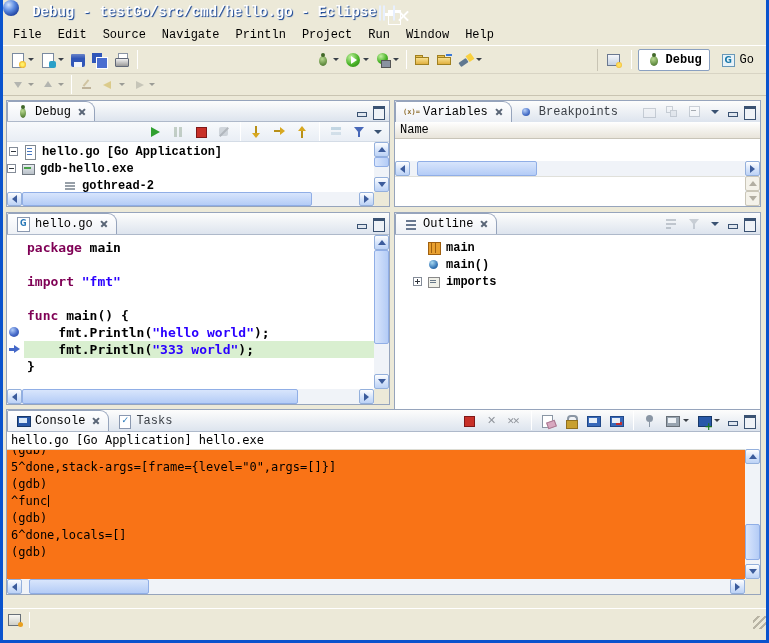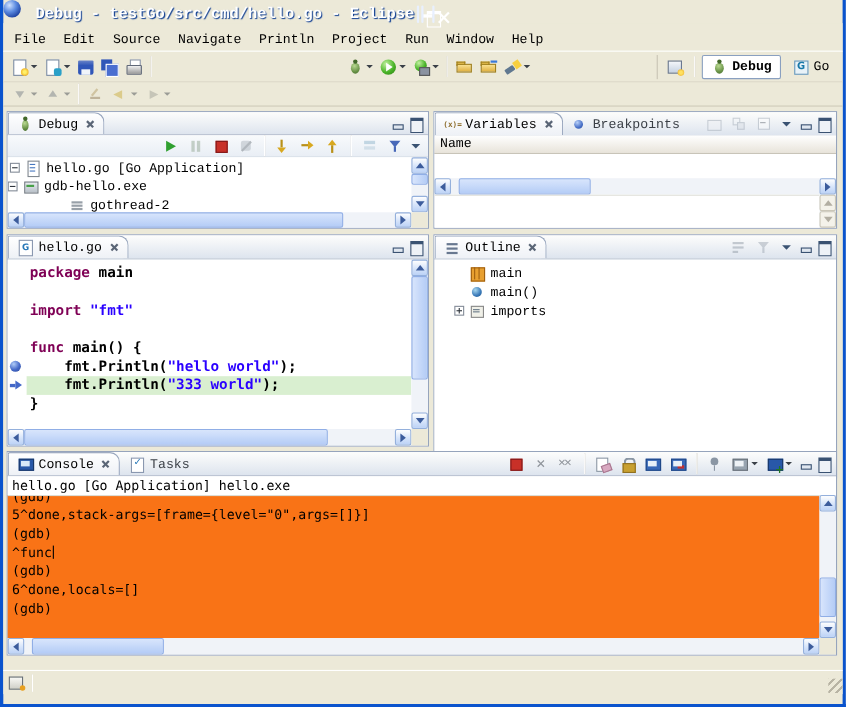--- a/index.html
+++ b/index.html
@@ -52,21 +52,21 @@
   .hdr-tools{margin-left:auto;display:flex;align-items:center;gap:2px;padding:0 3px;height:100%;}
   .hic{width:15px;height:15px;display:inline-block;position:relative;flex:none;}
   .chev::before{content:"";position:absolute;left:3px;top:6px;border-top:4px solid #3a5272;border-left:4px solid transparent;border-right:4px solid transparent;}
   .minv::before{content:"";position:absolute;left:3px;top:8px;width:8px;height:3px;border:1px solid #3a5272;background:#dfe6ef;}
   .maxv::before{content:"";position:absolute;left:2px;top:2px;width:10px;height:10px;border:1px solid #3a5272;border-top-width:3px;background:#eef2f7;}
 
   .view-toolbar{position:absolute;top:21px;left:0;right:0;height:20px;display:flex;justify-content:flex-end;align-items:center;gap:1px;padding-right:3px;background:linear-gradient(#f8fafc,#e9eef5);border-bottom:1px solid #d4dce6;}
 
   
   .tree-row{height:17px;display:flex;align-items:center;font-size:12px;white-space:nowrap;}
-  .tree-lbl{margin-left:4px;}
+  .tree-lbl{margin-left:4px;font-weight:bold;}
   .exp{width:9px;height:9px;flex:none;position:relative;margin-right:4px;background:#fff;border:1px solid #848c98;}
   .exp.none{visibility:hidden;}
   .exp.minus::before,.exp.plus::before{content:"";position:absolute;left:1px;top:3px;width:5px;height:1px;background:#30363e;}
   .exp.plus::after{content:"";position:absolute;left:3px;top:1px;width:1px;height:5px;background:#30363e;}
   .ic16{width:16px;height:16px;display:inline-block;position:relative;flex:none;}
 
   #debug-tree{position:absolute;top:41px;left:0;right:15px;bottom:14px;background:#fff;overflow:hidden;padding-top:1px;}
   #debug-vsb{position:absolute;top:41px;right:0;width:15px;bottom:14px;}
   #debug-hsb{position:absolute;left:0;right:15px;bottom:0;height:14px;}
 

